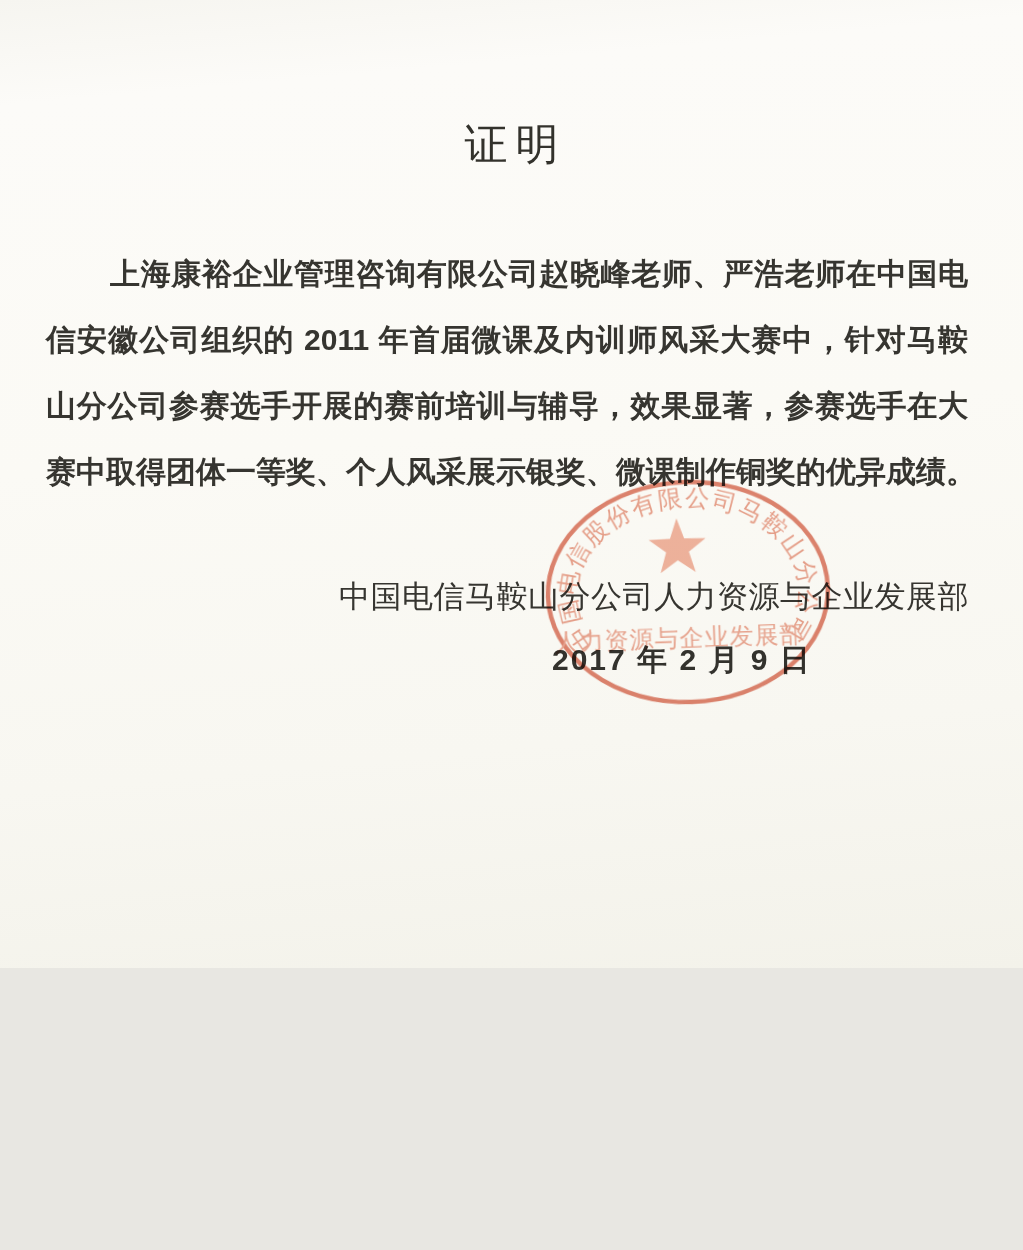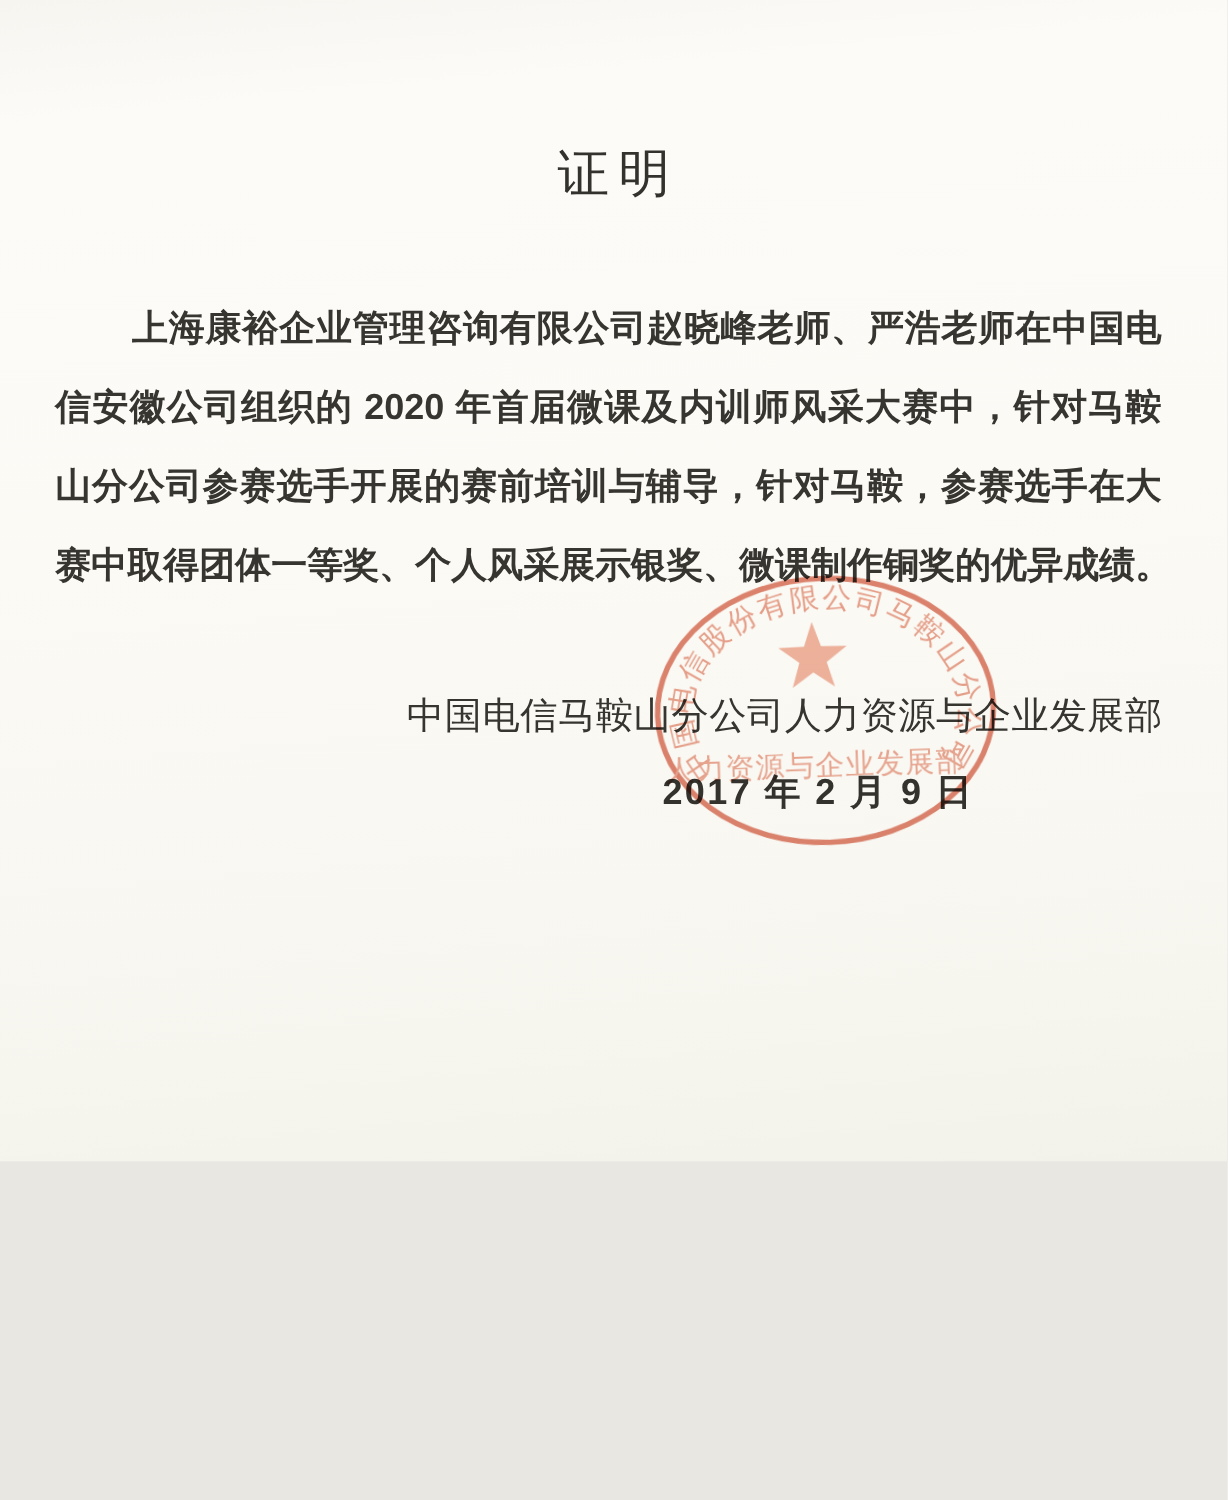--- a/index.html
+++ b/index.html
@@ -99,22 +99,22 @@
 </style>
 </head>
 <body>
 
 <div class="page">
 
   <h1 class="title">证明</h1>
 
   <div class="body-block">
     <div class="body-line indent">上海康裕企业管理咨询有限公司赵晓峰老师、严浩老师在中国电</div>
-    <div class="body-line">信安徽公司组织的 2020 年首届微课及内训师风采大赛中，针对马鞍</div>
-    <div class="body-line">山分公司参赛选手开展的赛前培训与辅导，针对马鞍，参赛选手在大</div>
+    <div class="body-line">信安徽公司组织的 2011 年首届微课及内训师风采大赛中，针对马鞍</div>
+    <div class="body-line">山分公司参赛选手开展的赛前培训与辅导，效果显著，参赛选手在大</div>
     <div class="body-line">赛中取得团体一等奖、个人风采展示银奖、微课制作铜奖的优异成绩。</div>
   </div>
 
   <div class="signature">中国电信马鞍山分公司人力资源与企业发展部</div>
 
   <div class="date">2017 年 2 月 9 日</div>
 
   <div class="seal">
     <svg viewBox="0 0 300 240" xmlns="http://www.w3.org/2000/svg">
 

